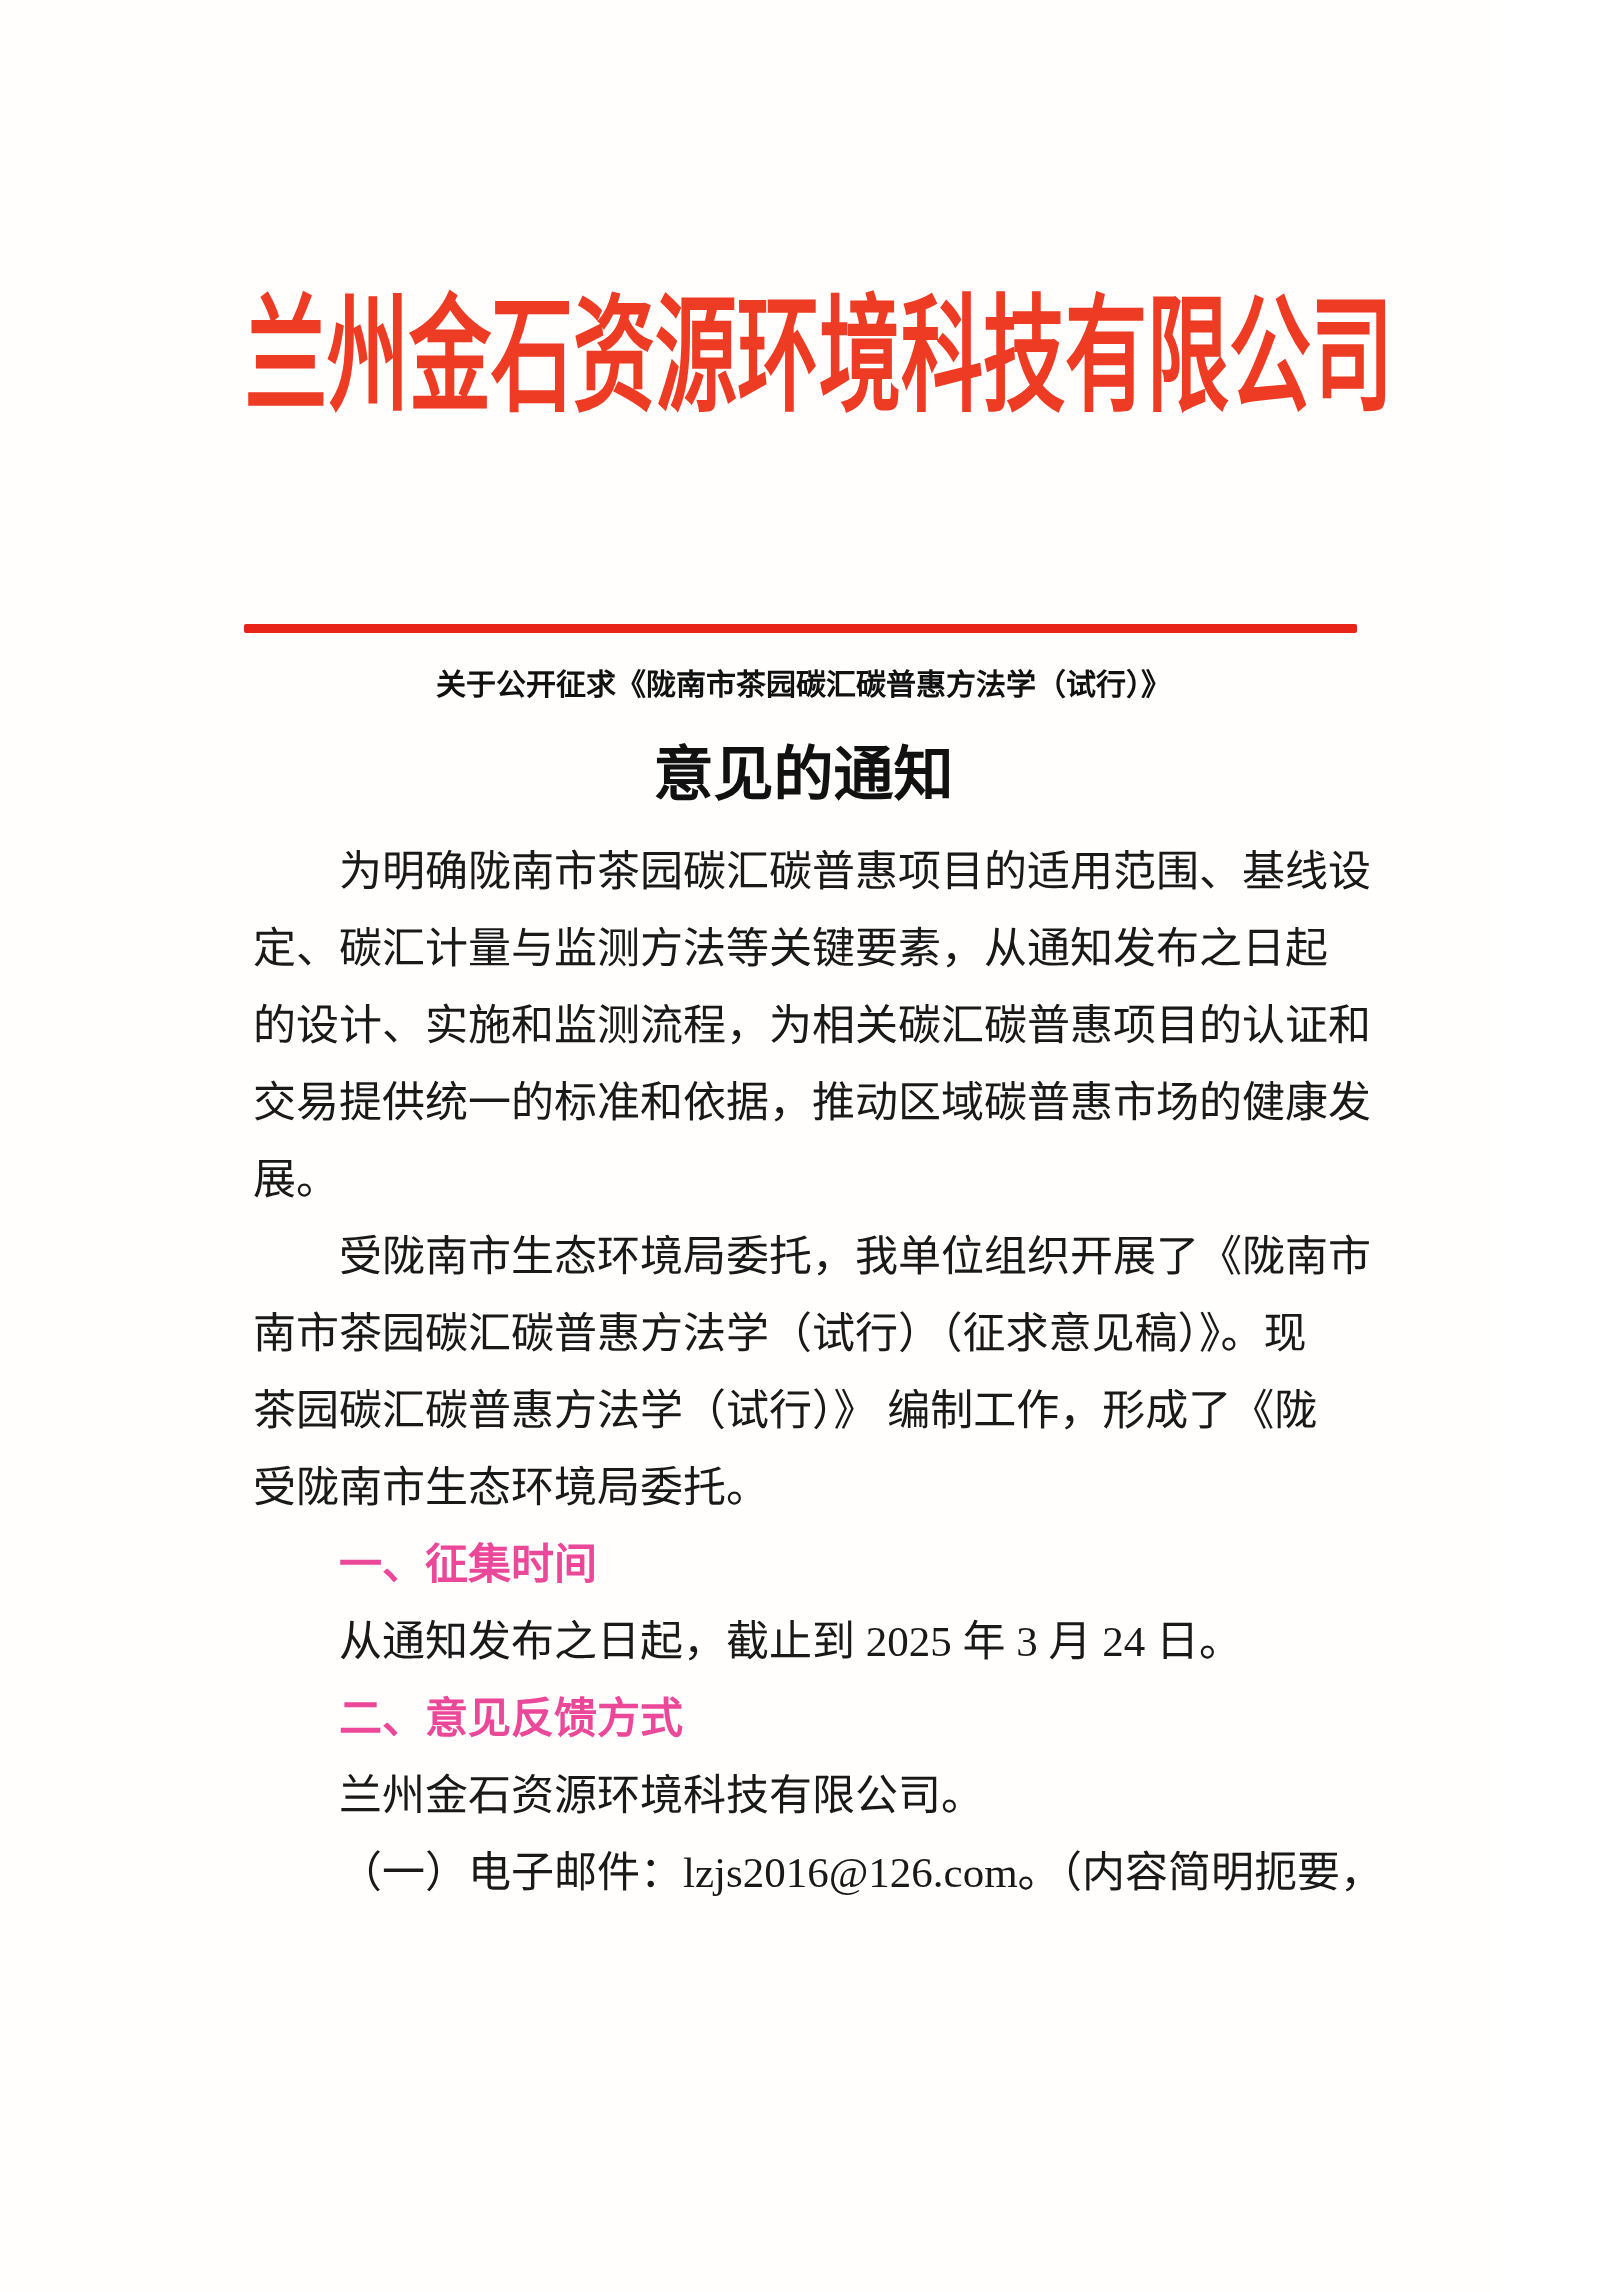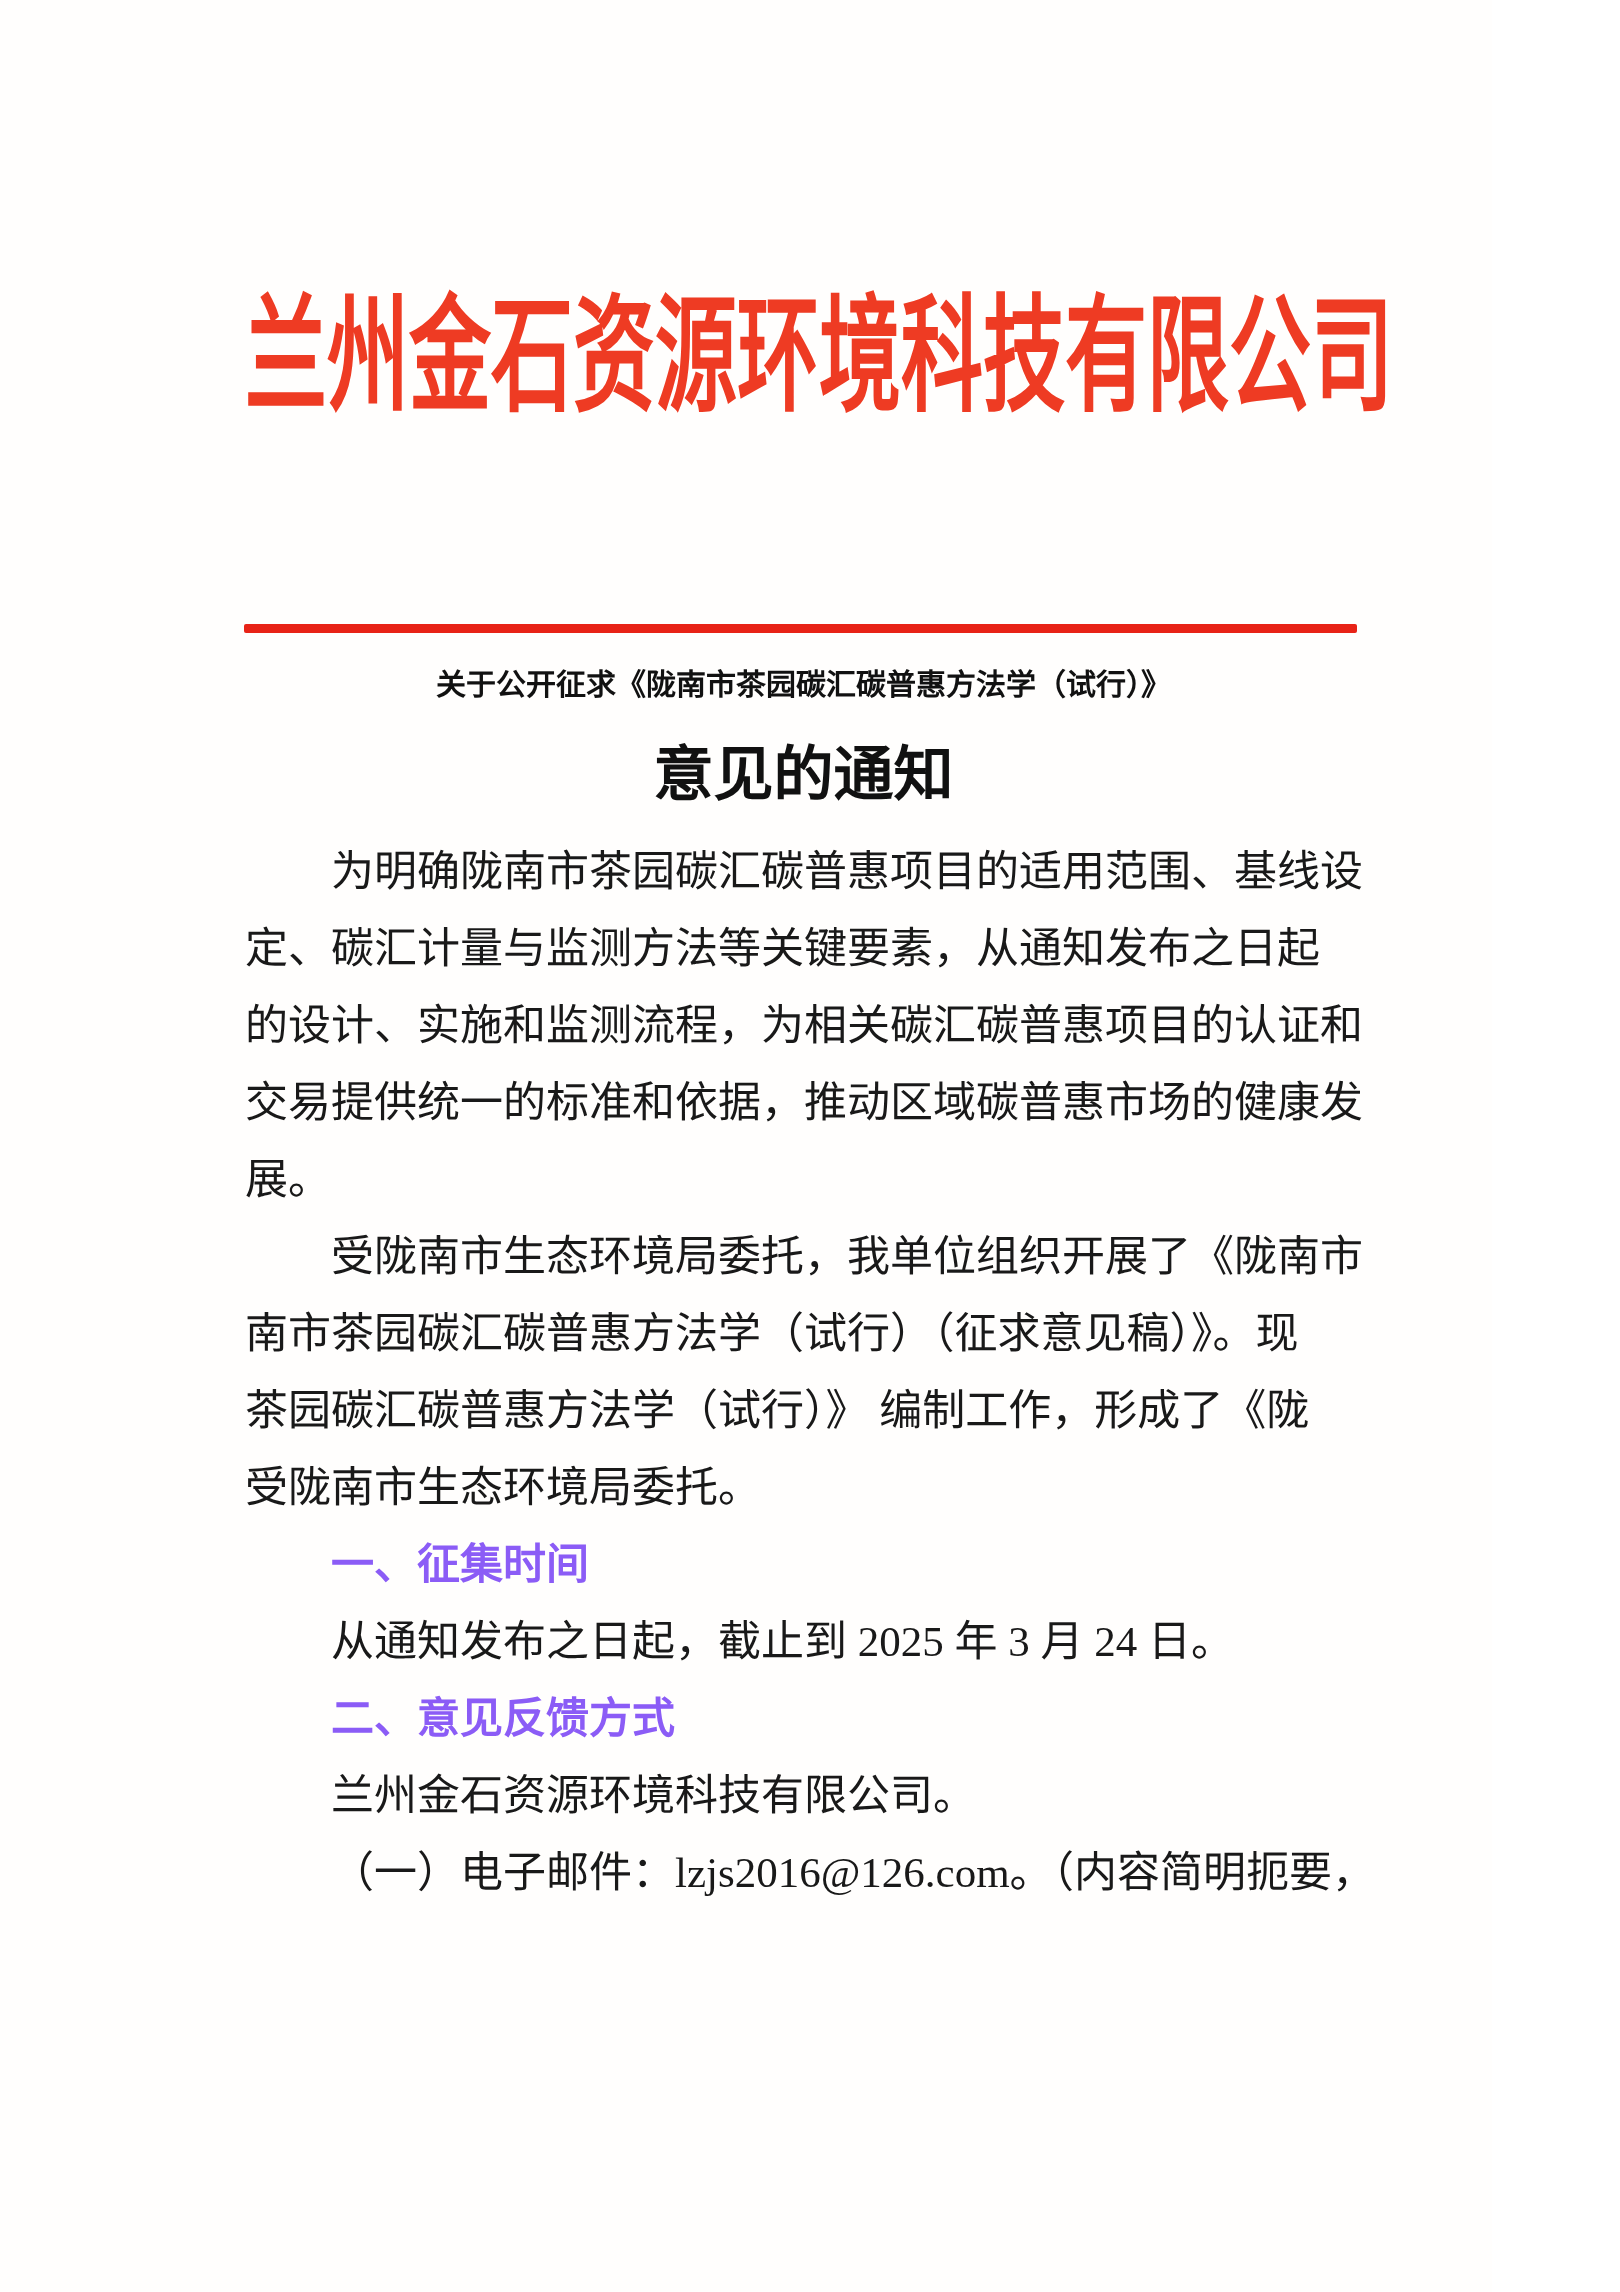--- a/index.html
+++ b/index.html
@@ -72,28 +72,29 @@
     top: 833px;
     left: 245px;
     width: 1117px;
     font-size: 43px;
     line-height: 77px;
     color: #191919;
   }
   .doc-body .line {
     height: 77px;
     white-space: nowrap;
+    margin-left: 8px;
   }
   .doc-body .line.indent {
     padding-left: 86px; 
   }
   .doc-body .line.heading {
     font-family: "Liberation Sans", "DejaVu Sans", sans-serif;
     font-weight: 700;
-    color: #8b5cf6;
+    color: #ec4899;
   }
 </style>
 </head>
 <body>
 
 <div class="page">
 
   <header>
     <div class="company">兰州金石资源环境科技有限公司</div>
     <div class="red-rule"></div>

